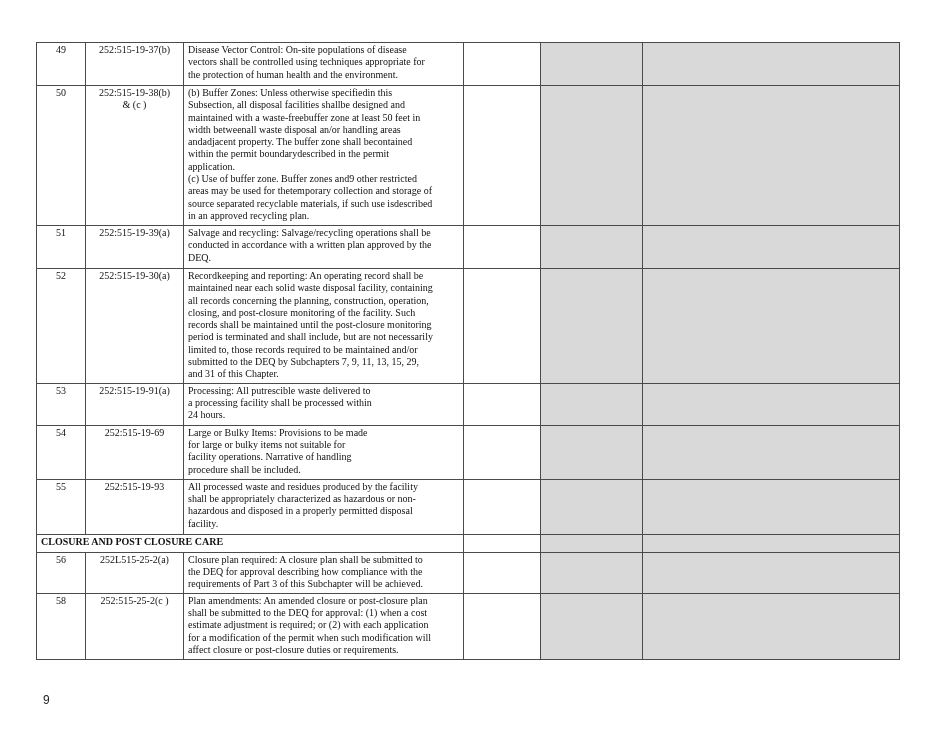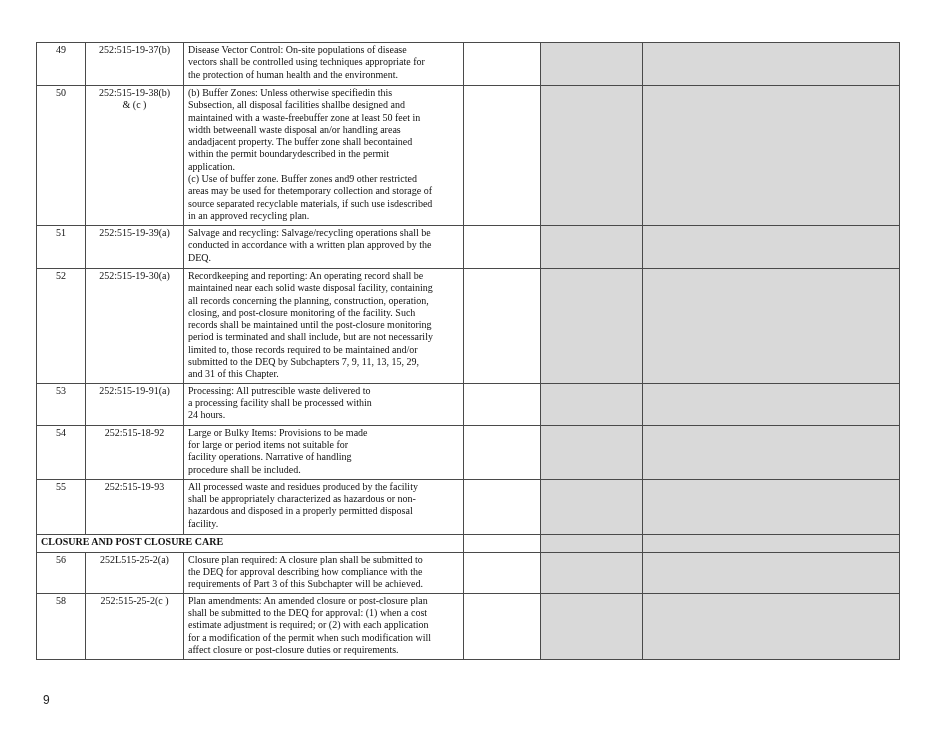--- a/index.html
+++ b/index.html
@@ -83,23 +83,23 @@
       <td class="c-ref">252:515-19-91(a)</td>
       <td class="c-desc">Processing: All putrescible waste delivered to
 a processing facility shall be processed within
 24 hours.</td>
       <td class="c-blank"></td>
       <td class="c-g1"></td>
       <td class="c-g2"></td>
     </tr>
     <tr style="height:54px">
       <td class="c-num">54</td>
-      <td class="c-ref">252:515-18-92</td>
+      <td class="c-ref">252:515-19-69</td>
       <td class="c-desc">Large or Bulky Items: Provisions to be made
-for large or period items not suitable for
+for large or bulky items not suitable for
 facility operations. Narrative of handling
 procedure shall be included.</td>
       <td class="c-blank"></td>
       <td class="c-g1"></td>
       <td class="c-g2"></td>
     </tr>
     <tr style="height:55px">
       <td class="c-num">55</td>
       <td class="c-ref">252:515-19-93</td>
       <td class="c-desc">All processed waste and residues produced by the facility

